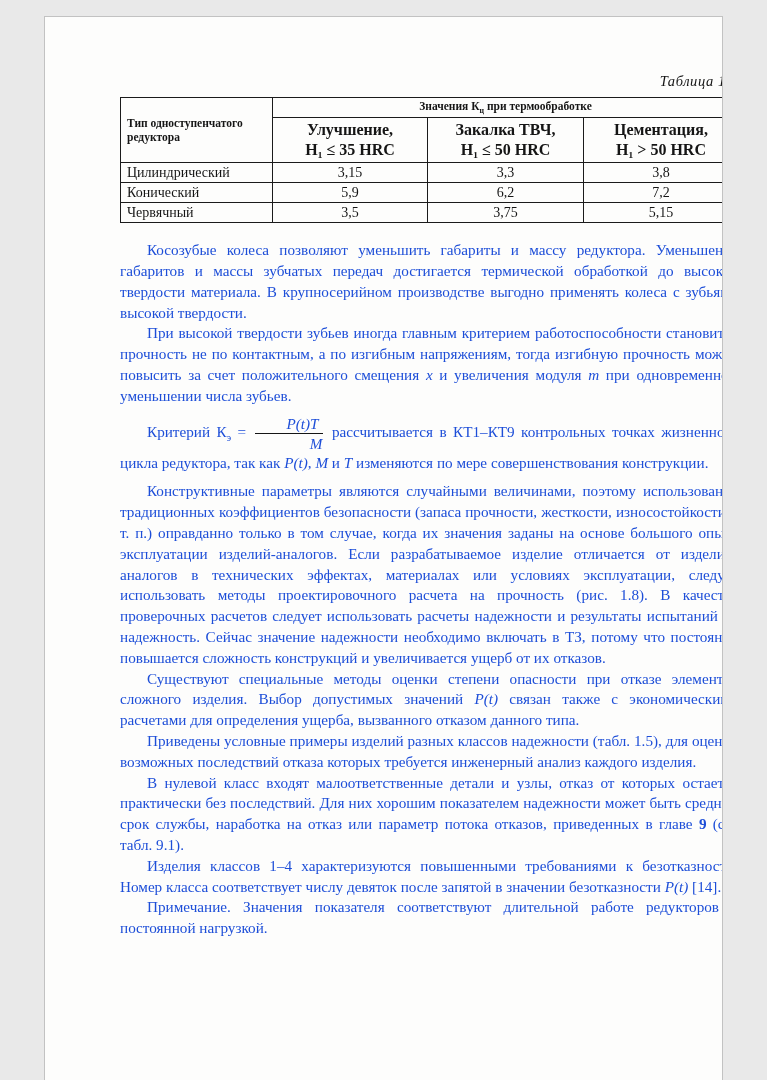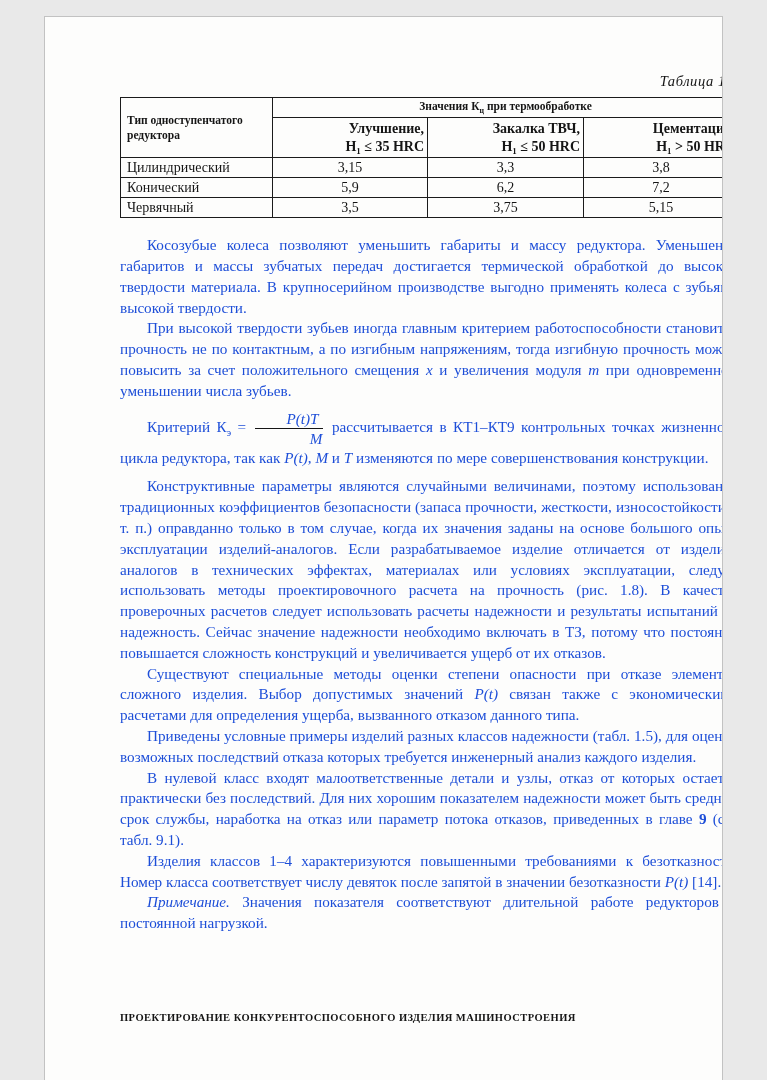--- a/index.html
+++ b/index.html
@@ -26,21 +26,21 @@
   }
   table.data-table td { border:1px solid #1b1b1b; vertical-align:middle; }
   td.type-head {
     width:152px; font-weight:bold; font-size:11.5px; line-height:1.25;
     padding:2px 6px; text-align:left;
   }
   td.group-head {
     font-weight:bold; font-size:11.5px; text-align:center; padding:2px 4px; height:17px;
   }
   td.col-head {
-    font-weight:bold; font-size:14px; line-height:1.25; text-align:right;
+    font-weight:bold; font-size:16px; line-height:1.25; text-align:center;
     padding:2px 3px; white-space:pre-line; height:31px;
   }
   td.row-name { font-size:14px; text-align:left; padding:1px 6px; height:20px; }
   td.row-val  { font-size:14px; text-align:center; padding:1px 4px; }
 
   .body-text {
     margin-top:17px; font-size:15.2px; line-height:20.8px;
     text-align:justify; color:#1d4ed8;
   }
   .body-text p { text-indent:27px; }
@@ -117,21 +117,17 @@
       <p class="formula-para"><span><span>Критерий  К</span><sub>э</sub><span> = </span></span><span class="frac">
             <span class="num">P(t)T</span>
             <span class="den">M</span>
           </span><span><span>  рассчитывается в КТ1–КТ9 контрольных точках жизненного цикла редуктора, так как </span><span style="font-style: italic;">P(t)</span><span>, </span><span style="font-style: italic;">M</span><span> и </span><span style="font-style: italic;">T</span><span> изменяются по мере совершенствования конструкции.</span></span></p>
 
       <p><span>Конструктивные параметры являются случайными величинами, поэтому использование традиционных коэффициентов безопасности (запаса прочности, жесткости, износостойкости и т. п.) оправданно только в том случае, когда их значения заданы на основе большого опыта эксплуатации изделий-аналогов. Если разрабатываемое изделие отличается от изделий-аналогов в технических эффектах, материалах или условиях эксплуатации, следует использовать методы проектировочного расчета на прочность (рис. 1.8). В качестве проверочных расчетов следует использовать расчеты надежности и результаты испытаний на надежность. Сейчас значение надежности необходимо включать в ТЗ, потому что постоянно повышается сложность конструкций и увеличивается ущерб от их отказов.</span></p>
       <p><span>Существуют специальные методы оценки степени опасности при отказе элементов сложного изделия. Выбор допустимых значений </span><span style="font-style: italic;">P(t)</span><span> связан также с экономическими расчетами для определения ущерба, вызванного отказом данного типа.</span></p>
       <p><span>Приведены условные примеры изделий разных классов надежности (табл. 1.5), для оценки возможных последствий отказа которых требуется инженерный анализ каждого изделия.</span></p>
       <p><span>В нулевой класс входят малоответственные детали и узлы, отказ от которых остается практически без последствий. Для них хорошим показателем надежности может быть средний срок службы, наработка на отказ или параметр потока отказов, приведенных в главе </span><span style="font-weight: bold;">9</span><span> (см. табл. 9.1).</span></p>
       <p><span>Изделия классов 1–4 характеризуются повышенными требованиями к безотказности. Номер класса соответствует числу девяток после запятой в значении безотказности </span><span style="font-style: italic;">P(t)</span><span> [14].</span></p>
-      <p><span style="font-style: italic;">Примечание.</span><span> Значения показателя соответствуют длительной работе редукторов с постоянной нагрузкой.</span></p>
+      <p><span style="">Примечание.</span><span> Значения показателя соответствуют длительной работе редукторов с постоянной нагрузкой.</span></p>
     </div>
   </div>
 
-  <div class="footer">
-    <span class="running-title">ПРОЕКТИРОВАНИЕ КОНКУРЕНТОСПОСОБНОГО ИЗДЕЛИЯ МАШИНОСТРОЕНИЯ</span>
-    <span class="page-number">29</span>
-  </div>
 </div>
 
 </body></html>

